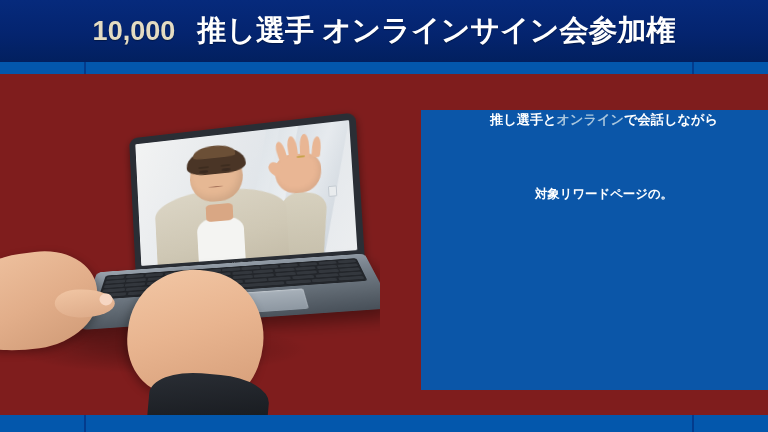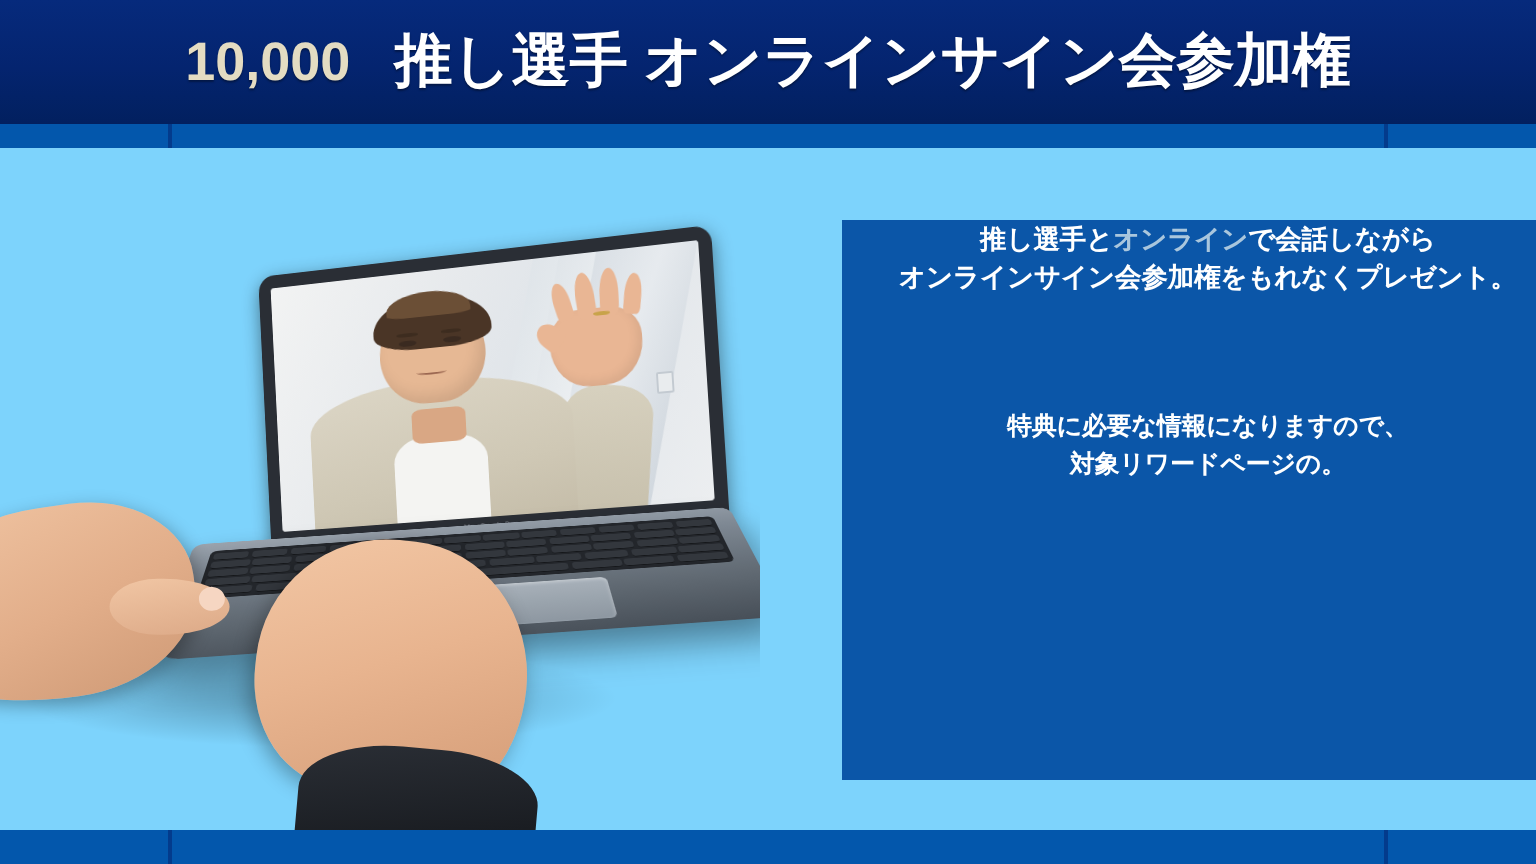--- a/index.html
+++ b/index.html
@@ -7,21 +7,21 @@
   body {
     font-family:"Liberation Sans","DejaVu Sans",sans-serif;
     background:#032472;
     position:relative;
   }
 
   
   #slide {
     position:absolute; inset:0;
     width:768px; height:432px;
-    background:#7dd3fc;
+    background:#7f1d1d;
     overflow:hidden;
   }
 
   
   .header-band {
     position:absolute; left:0; top:0; width:768px; height:62px;
     background:linear-gradient(180deg,#062a7c 0%,#04246f 55%,#02205f 100%);
     display:flex; align-items:center; justify-content:center;
   }
   .header-title {
@@ -447,27 +447,23 @@
     <div class="hand-right"></div>
     <div class="sleeve"></div>
   </div>
 
   <div class="info-panel">
 
     <div class="info-block">
       <div class="info-line">
         <span>推し選手と</span><span class="hl">オンライン</span><span>で会話しながら</span>
       </div>
-      <div class="info-line">
-        <span>オンラインサイン会参加権をもれなくプレゼント。</span>
-      </div>
     </div>
 
     <div class="note-block">
-      <div class="note-line">特典に必要な情報になりますので、</div>
       <div class="note-line">対象リワードページの。</div>
     </div>
   </div>
 
   <div class="accent-band accent-bottom">
     <span class="accent-seam" style="left:84px"></span>
     <span class="accent-seam" style="left:692px"></span>
   </div>
 
 </div>

